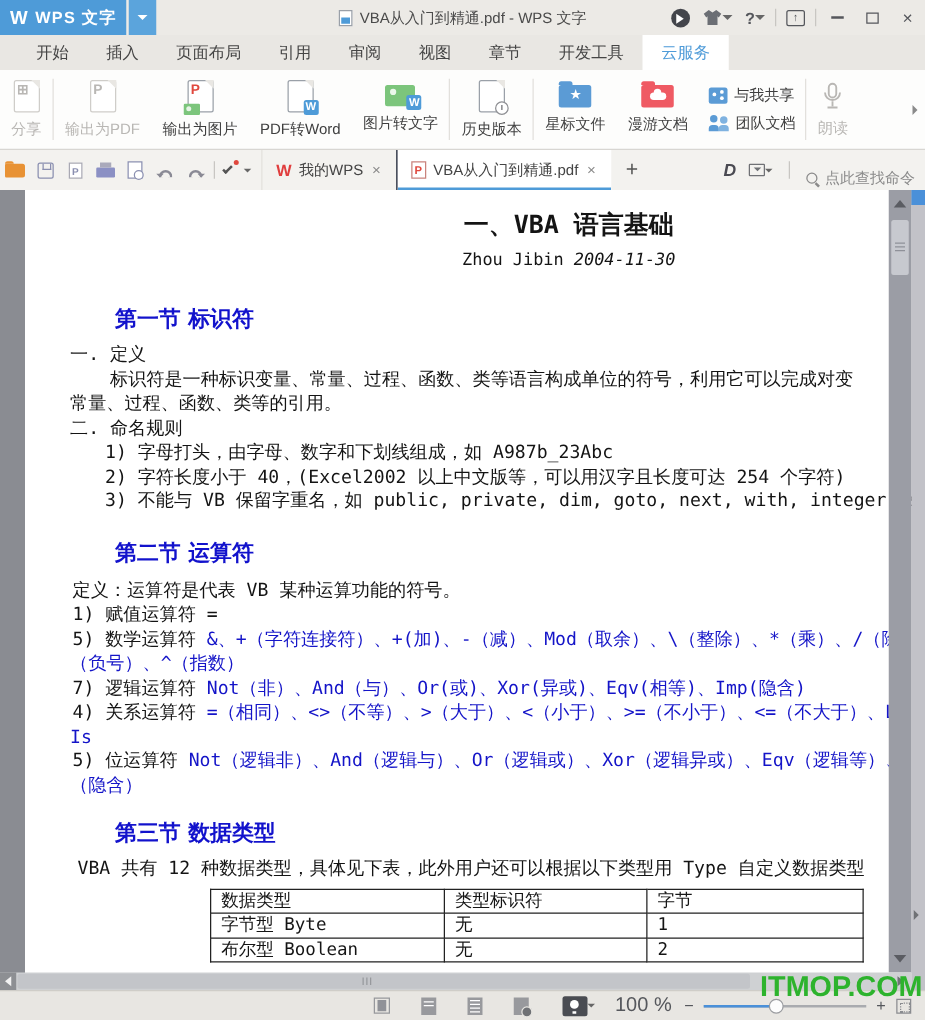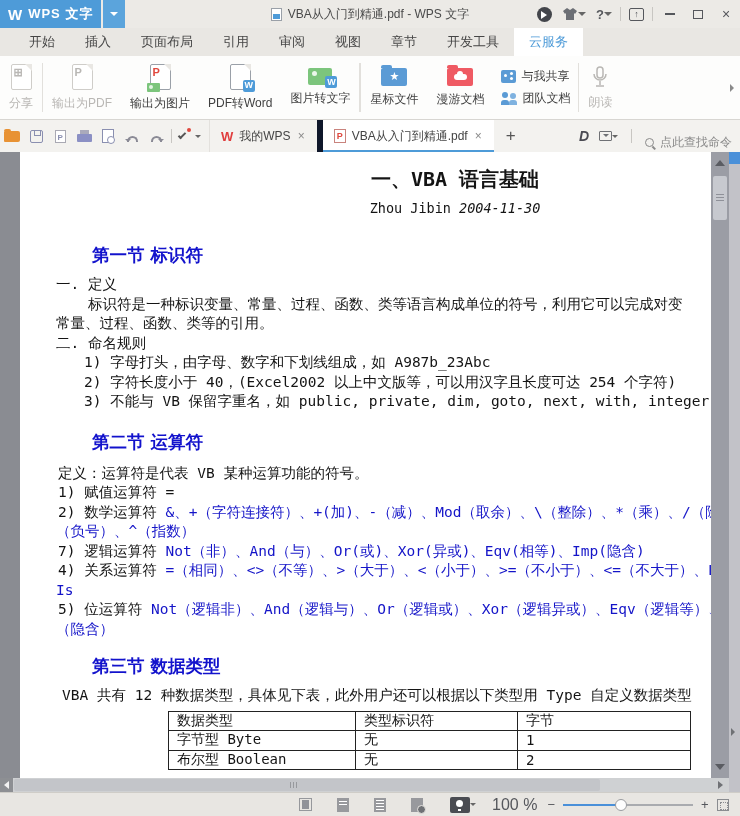--- a/index.html
+++ b/index.html
@@ -88,21 +88,21 @@
   .printer::before { content:""; position:absolute; left:3px; top:-4px; width:9px; height:4px; background:#aab; }
   .preview { width:12px; height:14px; border:1px solid #8a8fb0; background:#fff; position:relative; }
   .preview::after { content:""; position:absolute; right:-2px; bottom:-2px; width:6px; height:6px; border:1.5px solid #8a8fb0; border-radius:50%; background:#fff; }
   .undo-arc { width:11px; height:6px; border:2px solid #8a8a95; border-bottom:none; border-radius:10px 10px 0 0; position:relative; margin-top:5px; }
   .undo-arc::after { content:""; position:absolute; left:-4px; top:1px; border:3px solid transparent; border-top-color:#8a8a95; }
   .redo-arc { transform:scaleX(-1); }
   .check-dd { position:relative; width:20px; height:20px; }
   .check-dd .chk { position:absolute; left:3px; top:7px; width:8px; height:4px; border-left:2px solid #555; border-bottom:2px solid #555; transform:rotate(-45deg); }
   .check-dd .dot { position:absolute; right:4px; top:2px; width:4px; height:4px; border-radius:50%; background:#e0483e; }
   .dtab { height:32px; display:flex; align-items:center; gap:6px; padding:0 11px; font-size:12px; color:#444; cursor:pointer; border-left:1px solid #e3e1dd; white-space:nowrap; }
-  .dtab.active { background:#fff; box-shadow:inset 0 -2px 0 #4e9bd8; border-left:6px solid #0f172a; }
+  .dtab.active { background:#fff; box-shadow:inset 0 -2px 0 #4e9bd8; border-left:1px solid #0f172a; }
   .wps-w { color:#e03e3e; font-weight:bold; font-size:13px; }
   .tab-close { color:#8a8a8a; font-size:12px; padding:0 1px; }
   .pdf-tab-ic { width:12px; height:14px; background:#fff; border:1px solid #c9837d; position:relative; }
   .pdf-tab-ic::after { content:"P"; position:absolute; left:2px; top:1px; color:#e0483e; font-size:9px; font-weight:bold; }
   .newtab { font-size:17px; color:#555; padding:0 12px; cursor:pointer; }
   .tb2-right { margin-left:auto; display:flex; align-items:center; gap:10px; padding-right:8px; }
   .docer-d { font-size:14px; font-weight:bold; font-style:italic; color:#4a4a52; }
   .send-ic { width:13px; height:10px; border:1px solid #6f7175; border-radius:1px; position:relative; }
   .send-ic::after { content:""; position:absolute; left:3px; top:2px; width:0; height:0; border:3px solid transparent; border-top-color:#6f7175; }
   .mini-caret { width:0; height:0; border:3px solid transparent; border-top-color:#666; margin-top:3px; }
@@ -265,20 +265,27 @@
         </span>
       <span class="lbl">PDF转Word</span>
     </div>
     <div class="tool">
       <span class="img-rect">
           <span class="badge blue-sqb">W</span>
         </span>
       <span class="lbl">图片转文字</span>
     </div>
     <div class="vdiv"></div>
+    <div class="tool">
+      <span class="ricon-doc">
+          <span class="fold"></span>
+          <span class="clock"></span>
+        </span>
+      <span class="lbl">历史版本</span>
+    </div>
     <div class="vdiv"></div>
     <div class="tool">
       <span class="folder blue">
           <span class="f-star">★</span>
         </span>
       <span class="lbl">星标文件</span>
     </div>
     <div class="tool">
       <span class="folder red">
           <span class="f-cloud"></span>
@@ -373,21 +380,21 @@
         <div class="dline">二. 命名规则</div>
         <div class="dline li1">1) 字母打头，由字母、数字和下划线组成，如 A987b_23Abc</div>
         <div class="dline li1">2) 字符长度小于 40，(Excel2002 以上中文版等，可以用汉字且长度可达 254 个字符)</div>
         <div class="dline li1">3) 不能与 VB 保留字重名，如 public, private, dim, goto, next, with, integer, single</div>
       </div>
 
       <div class="sec-h h2m">第二节 运算符</div>
       <div class="b2m">
         <div class="dline li2">定义：运算符是代表 VB 某种运算功能的符号。</div>
         <div class="dline li2">1) 赋值运算符 =</div>
-        <div class="dline li2"><span>2) 数学运算符 </span><span class="blu">&amp;、+（字符连接符）、+(加)、-（减）、Mod（取余）、\（整除）、*（乘）、/（除</span></div>
+        <div class="dline li2"><span>5) 数学运算符 </span><span class="blu">&amp;、+（字符连接符）、+(加)、-（减）、Mod（取余）、\（整除）、*（乘）、/（除</span></div>
         <div class="dline blu">（负号）、^（指数）</div>
         <div class="dline li2"><span>7) 逻辑运算符 </span><span class="blu">Not（非）、And（与）、Or(或)、Xor(异或)、Eqv(相等)、Imp(隐含)</span></div>
         <div class="dline li2"><span>4) 关系运算符 </span><span class="blu">=（相同）、&lt;&gt;（不等）、&gt;（大于）、&lt;（小于）、&gt;=（不小于）、&lt;=（不大于）、L</span></div>
         <div class="dline blu">Is</div>
         <div class="dline li2"><span>5) 位运算符 </span><span class="blu">Not（逻辑非）、And（逻辑与）、Or（逻辑或）、Xor（逻辑异或）、Eqv（逻辑等）、</span></div>
         <div class="dline blu">（隐含）</div>
       </div>
 
       <div class="sec-h h3m">第三节 数据类型</div>
       <div class="intro">VBA 共有 12 种数据类型，具体见下表，此外用户还可以根据以下类型用 Type 自定义数据类型</div>
@@ -427,20 +434,21 @@
     </div>
     <div class="hscroll">
       <span class="hs-left">
           <span class="tri-left"></span>
         </span>
       <span class="hs-thumb"></span>
       <span class="hs-right"></span>
     </div>
   </div>
 
+  <div class="watermark">ITMOP.COM</div>
 
   <div class="statusbar">
     <div class="sb-icons">
       <span class="sbi">
           <span class="sbi-1"></span>
         </span>
       <span class="sbi">
           <span class="sbi-2"></span>
         </span>
       <span class="sbi">

